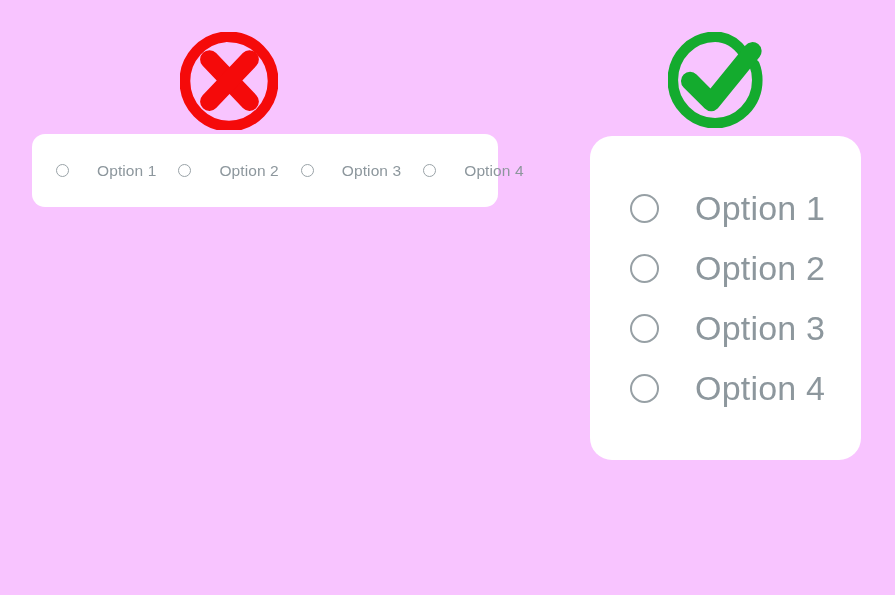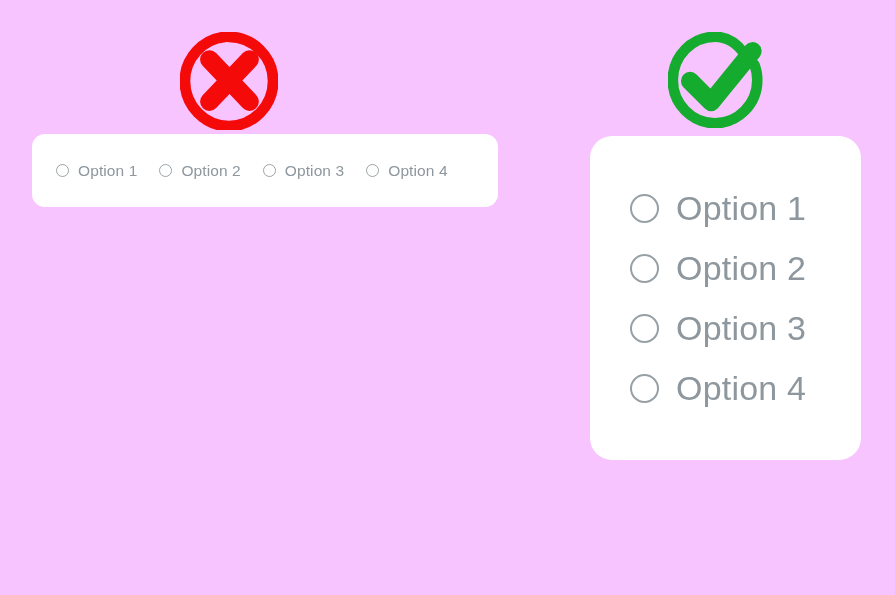--- a/index.html
+++ b/index.html
@@ -59,20 +59,21 @@
     justify-content: center;
     padding: 0 0 0 40px;
     box-sizing: border-box;
   }
 
   
   .radio-row {
     display: flex;
     align-items: center;
     white-space: nowrap;
+    gap: 19px;
   }
 
   .card.compact .radio-row {
     margin-right: 22px;
   }
   .card.compact .radio-row:last-child {
     margin-right: 0;
   }
 
   .card.roomy .radio-row {

